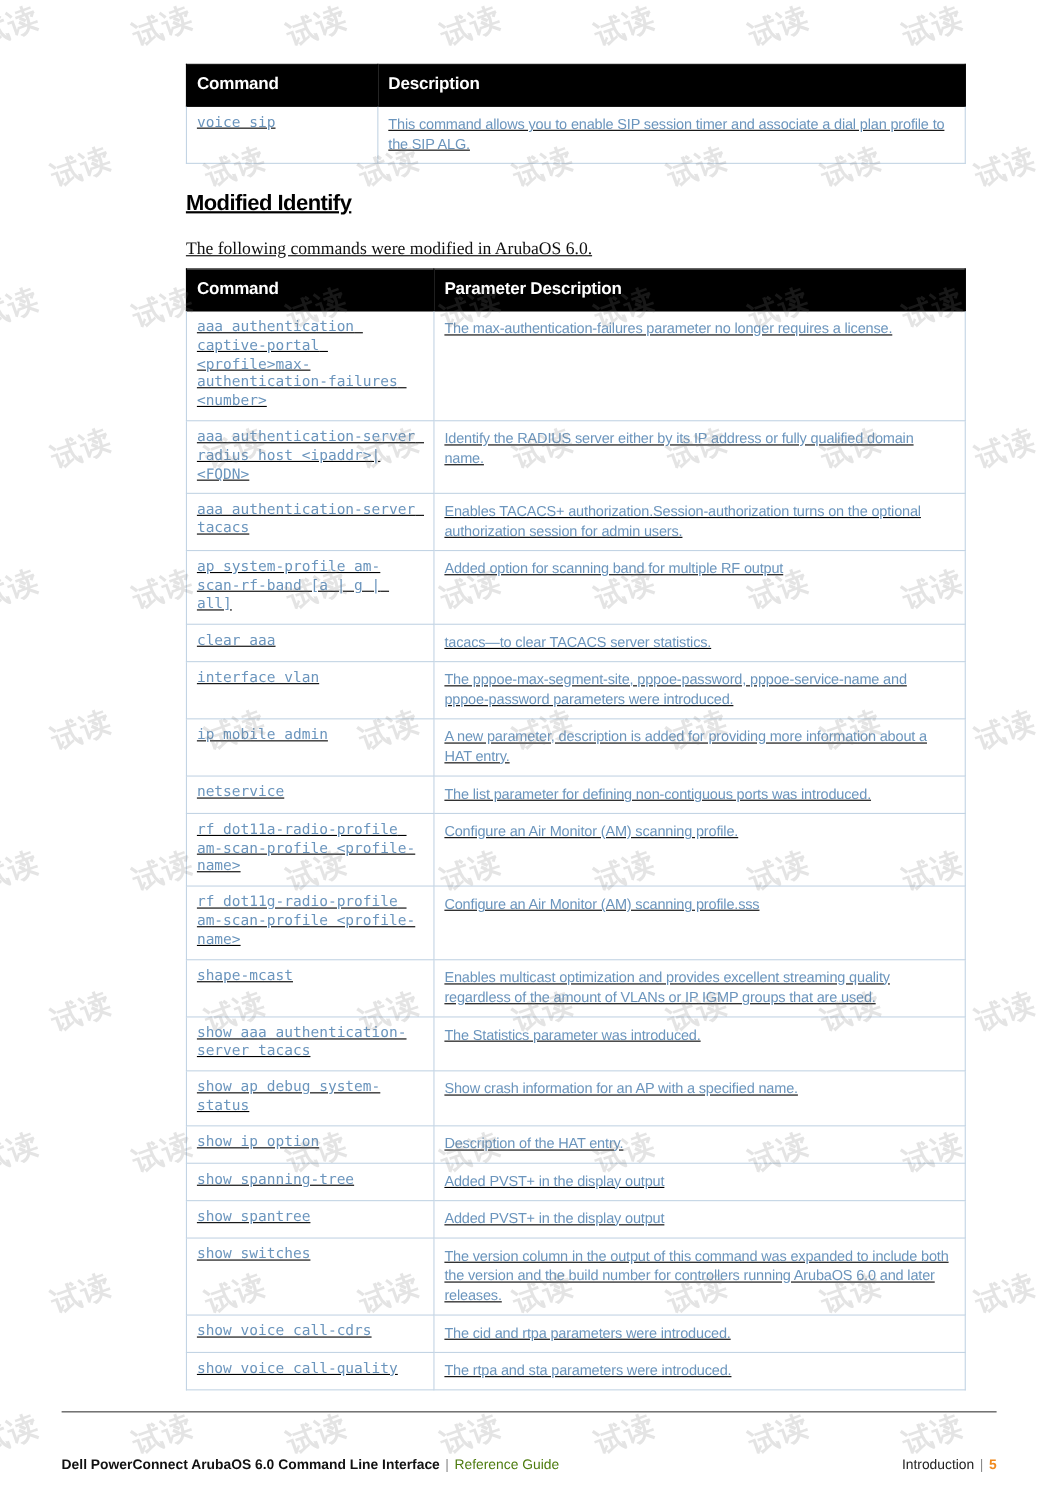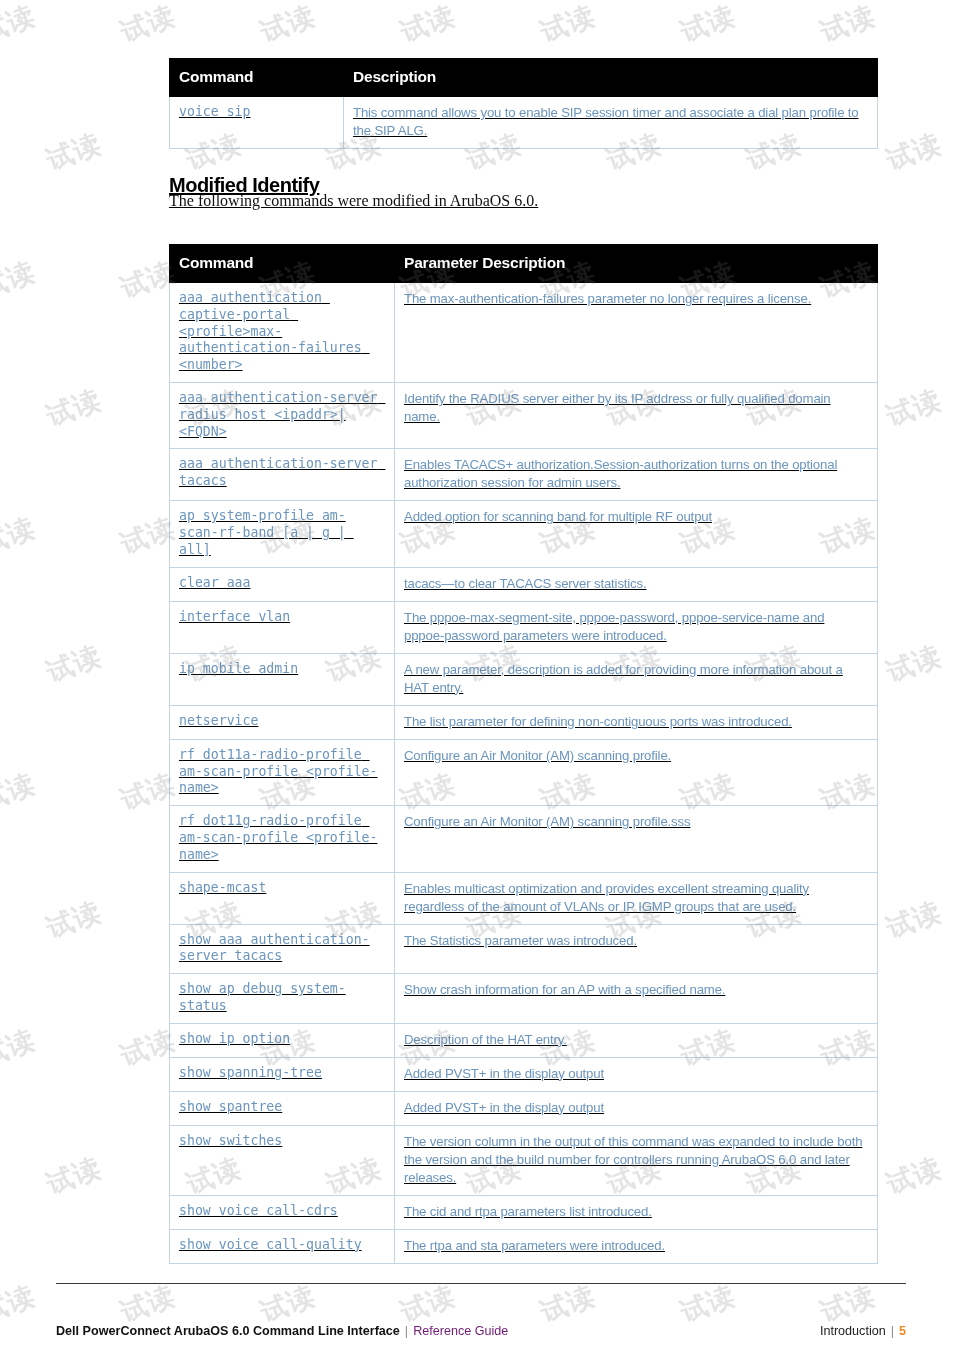--- a/index.html
+++ b/index.html
@@ -130,21 +130,21 @@
   }
   .f-left { white-space: nowrap; }
   .f-title {
     font-weight: 700;
     color: #111111;
   }
   .f-pipe {
     color: #8a8a8a;
     margin: 0 5px;
   }
-  .f-sub { color: #701a75; }
+  .f-sub { color: #4d7c0f; }
   .f-right { white-space: nowrap; margin-top: 30px; }
   .f-chapter { color: #222222; }
   .f-pageno {
     color: #f08a1e;
     font-weight: 700;
   }
 </style>
 </head>
 <body>
 
@@ -167,21 +167,21 @@
           <td class="cmd">voice sip</td>
           <td class="desc">This command allows you to enable SIP session timer and associate a dial plan profile to the SIP ALG.</td>
         </tr>
       </tbody>
     </table>
   </div>
 
   <div class="content" style="top:174px;">
     <h2 class="section-title">Modified Identify</h2>
   </div>
-  <div class="content" style="top:192px;">
+  <div class="content" style="top:218px;">
     <p class="section-intro">The following commands were modified in ArubaOS 6.0.</p>
   </div>
 
   <div class="content" style="top:244px;">
     <table class="cmd-table">
       <colgroup>
           <col style="width:225px">
           <col style="width:483px">
         </colgroup>
       <thead>
@@ -254,21 +254,21 @@
           <tr>
             <td class="cmd">show spantree</td>
             <td class="desc">Added PVST+ in the display output</td>
           </tr>
           <tr>
             <td class="cmd">show switches</td>
             <td class="desc">The version column in the output of this command was expanded to include both the version and the build number for controllers running ArubaOS 6.0 and later releases.</td>
           </tr>
           <tr>
             <td class="cmd">show voice call-cdrs</td>
-            <td class="desc">The cid and rtpa parameters list introduced.</td>
+            <td class="desc">The cid and rtpa parameters were introduced.</td>
           </tr>
           <tr>
             <td class="cmd">show voice call-quality</td>
             <td class="desc">The rtpa and sta parameters were introduced.</td>
           </tr>
         </tbody>
     </table>
   </div>
 
   <div id="footer">

